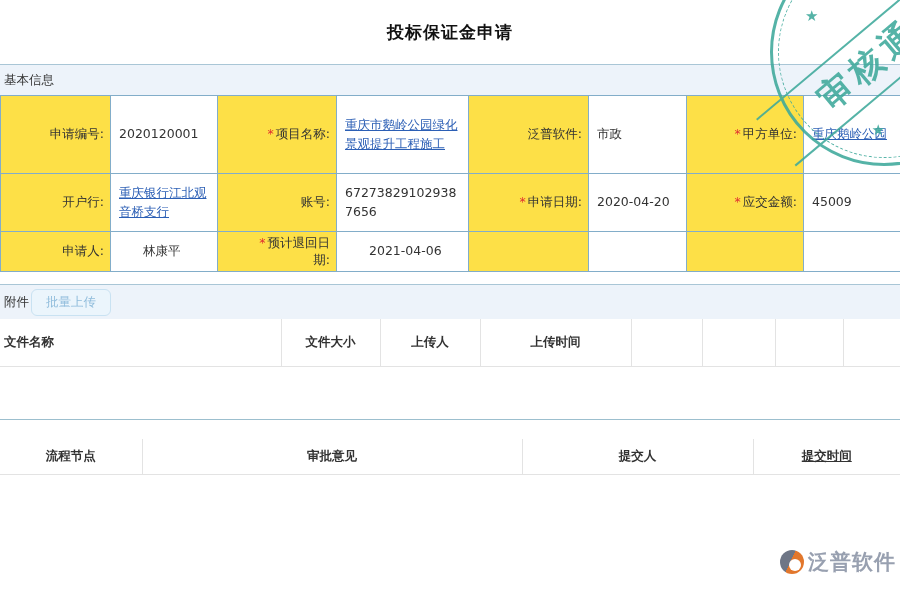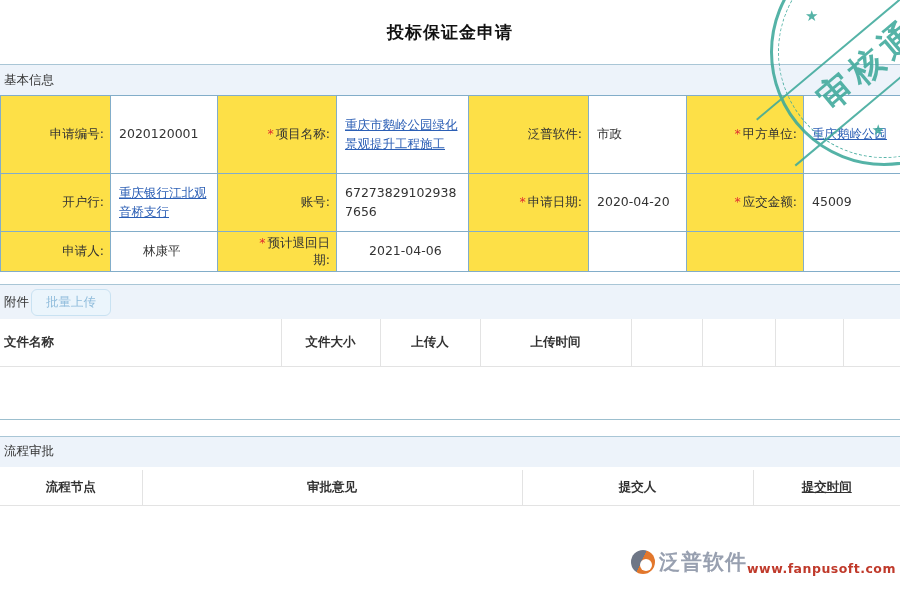--- a/index.html
+++ b/index.html
@@ -52,21 +52,21 @@
   .stamp-rot { position:absolute; inset:0; transform:rotate(-40deg); }
   .stamp-band { position:absolute; left:-30px; right:-30px; top:50%; transform:translateY(-50%);
     border-top:2.5px solid #3ea99b; border-bottom:2.5px solid #3ea99b; padding:6px 0; text-align:center; }
   .stamp-text { font-size:34px; font-weight:bold; color:#3ea99b; letter-spacing:6px; white-space:nowrap; }
   .stamp .st { position:absolute; color:#3ea99b; font-size:15px; }
   .st3{ top:66px; left:32px; }
   .st5{ bottom:24px; right:110px; }
 
   
   .logo { position:absolute; right:4px; top:548px; z-index:40; pointer-events:none;
-    display:flex; flex-direction:row; align-items:flex-end; }
+    display:flex; flex-direction:column; align-items:flex-start; }
   .logo-row { display:flex; align-items:center; gap:4px; }
   .logo-mark { width:24px; height:24px; border-radius:50%;
     background:linear-gradient(115deg,#6e7686 45%,#e2772c 45%); position:relative; overflow:hidden; }
   .logo-mark::after { content:""; position:absolute; left:9px; top:9px; width:12px; height:12px;
     border-radius:50%; background:#fff; }
   .logo-name { font-size:21px; font-weight:bold; color:#98a0b0; letter-spacing:1px; }
   .logo-url { font-size:12.5px; font-weight:bold; color:#c03a2b; margin-top:-2px; letter-spacing:.5px; }
 </style>
 </head>
 <body>
@@ -154,23 +154,20 @@
       <td></td>
       <td></td>
       <td></td>
     </tr>
   </tbody>
     </table>
   <div class="attach-empty"></div>
 
   <div class="gap16"></div>
 
-  <div class="section-band">
-    <span>流程审批</span>
-  </div>
 
   <table class="appr-table">
     <colgroup>
       <col style="width:142px">
         <col style="width:380px">
         <col style="width:231px">
         <col style="width:147px">
     </colgroup>
     <tbody>
         <tr>
@@ -194,16 +191,15 @@
 
     <span class="st st5">★</span>
 
   </div>
 
   <div class="logo">
     <div class="logo-row">
       <span class="logo-mark"></span>
       <span class="logo-name">泛普软件</span>
     </div>
-    <div class="logo-url">www.fanpusoft.com</div>
   </div>
 
 </div>
 
 </body></html>

